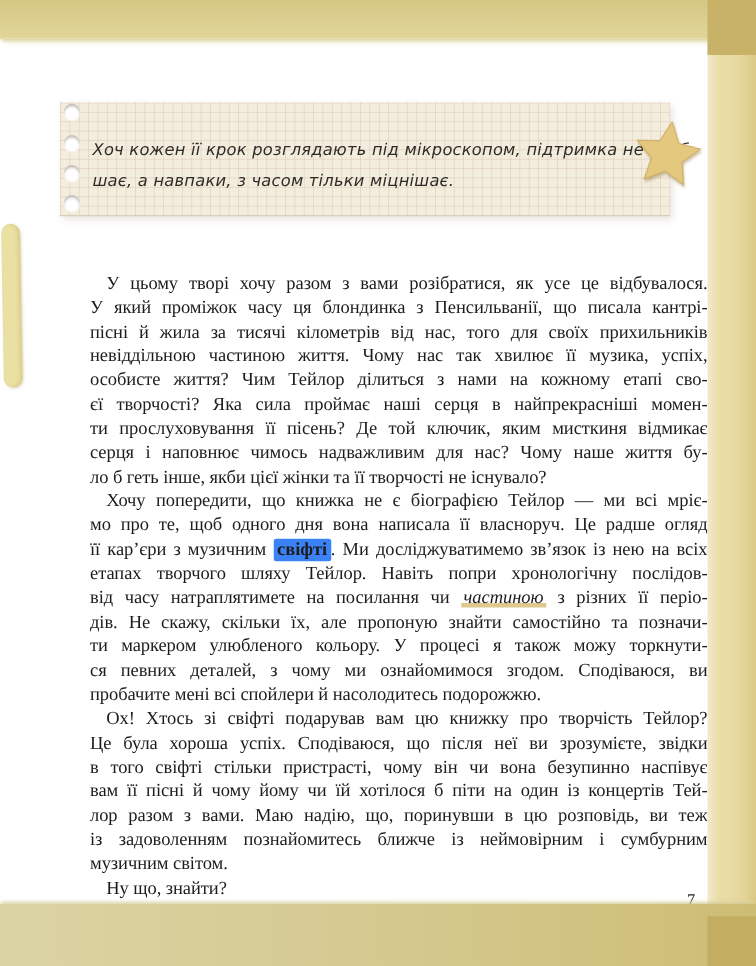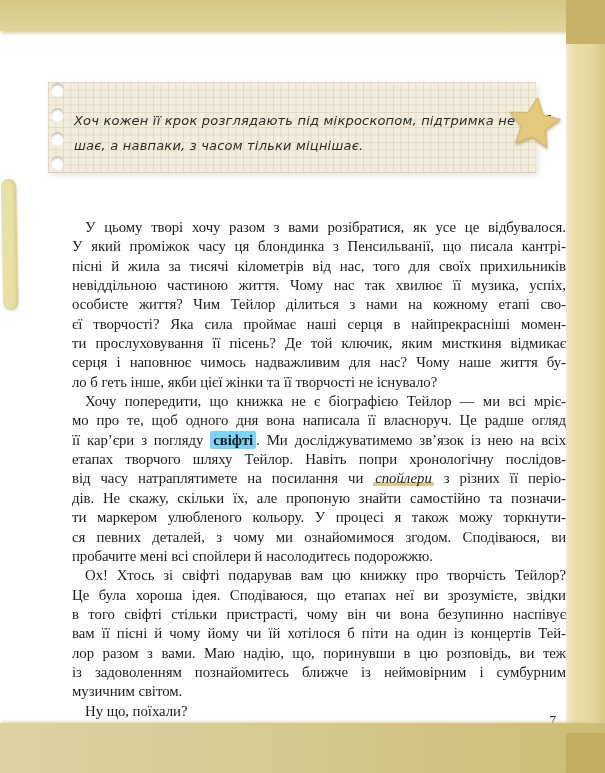--- a/index.html
+++ b/index.html
@@ -42,21 +42,21 @@
     transform:rotate(8deg);filter:drop-shadow(1px 2px 1px rgba(140,110,50,.4));}
 
   
   .body-text{position:absolute;left:72px;top:186px;width:494px;color:#1c1c1e;
     font-size:14.8px;letter-spacing:-0.05px;z-index:1;margin-top:32px;}
   .para{margin:0;}
   .line{display:block;height:19.35px;line-height:19.35px;white-space:nowrap;
     text-align:justify;text-align-last:justify;}
   .line.last{text-align-last:left;}
   .line.first{text-indent:13px;}
-  .seg-hl{font-weight:bold;background:#7dd3fc;padding:1px 3px;border-radius:2px;}
+  .seg-hl{font-weight:bold;background:#3b82f6;padding:1px 3px;border-radius:2px;}
   .seg-eg{font-style:italic;background:linear-gradient(to top,#dfc88e 4px,transparent 4px);padding:0 2px;}
 
   .page-number{position:absolute;left:520px;top:712px;width:36px;text-align:right;
     font-size:13px;color:#1a1a1a;z-index:1;}
 </style>
 </head>
 <body>
 
 <div class="canvas">
 
@@ -91,37 +91,37 @@
         <div class="line"><span>невіддільною частиною життя. Чому нас так хвилює її музика, успіх,</span></div>
         <div class="line"><span>особисте життя? Чим Тейлор ділиться з нами на кожному етапі сво-</span></div>
         <div class="line"><span>єї творчості? Яка сила проймає наші серця в найпрекрасніші момен-</span></div>
         <div class="line"><span>ти прослуховування її пісень? Де той ключик, яким мисткиня відмикає</span></div>
         <div class="line"><span>серця і наповнює чимось надважливим для нас? Чому наше життя бу-</span></div>
         <div class="line last"><span>ло б геть інше, якби цієї жінки та її творчості не існувало?</span></div>
       </div>
       <div class="para">
         <div class="line first"><span>Хочу попередити, що книжка не є біографією Тейлор — ми всі мріє-</span></div>
         <div class="line"><span>мо про те, щоб одного дня вона написала її власноруч. Це радше огляд</span></div>
-        <div class="line"><span>її кар’єри з погляду </span><span class="seg-hl">свіфті</span><span>. Ми досліджуватимемо зв’язок із нею на всіх</span></div>
+        <div class="line"><span>її кар’єри з музичним </span><span class="seg-hl">свіфті</span><span>. Ми досліджуватимемо зв’язок із нею на всіх</span></div>
         <div class="line"><span>етапах творчого шляху Тейлор. Навіть попри хронологічну послідов-</span></div>
-        <div class="line"><span>від часу натраплятимете на посилання чи </span><span class="seg-eg">спойлери</span><span> з різних її періо-</span></div>
+        <div class="line"><span>від часу натраплятимете на посилання чи </span><span class="seg-eg">частиною</span><span> з різних її періо-</span></div>
         <div class="line"><span>дів. Не скажу, скільки їх, але пропоную знайти самостійно та позначи-</span></div>
         <div class="line"><span>ти маркером улюбленого кольору. У процесі я також можу торкнути-</span></div>
         <div class="line"><span>ся певних деталей, з чому ми ознайомимося згодом. Сподіваюся, ви</span></div>
         <div class="line last"><span>пробачите мені всі спойлери й насолодитесь подорожжю.</span></div>
       </div>
       <div class="para">
         <div class="line first"><span>Ох! Хтось зі свіфті подарував вам цю книжку про творчість Тейлор?</span></div>
-        <div class="line"><span>Це була хороша ідея. Сподіваюся, що етапах неї ви зрозумієте, звідки</span></div>
+        <div class="line"><span>Це була хороша успіх. Сподіваюся, що після неї ви зрозумієте, звідки</span></div>
         <div class="line"><span>в того свіфті стільки пристрасті, чому він чи вона безупинно наспівує</span></div>
         <div class="line"><span>вам її пісні й чому йому чи їй хотілося б піти на один із концертів Тей-</span></div>
         <div class="line"><span>лор разом з вами. Маю надію, що, поринувши в цю розповідь, ви теж</span></div>
         <div class="line"><span>із задоволенням познайомитесь ближче із неймовірним і сумбурним</span></div>
         <div class="line last"><span>музичним світом.</span></div>
       </div>
       <div class="para">
-        <div class="line first last"><span>Ну що, поїхали?</span></div>
+        <div class="line first last"><span>Ну що, знайти?</span></div>
       </div>
     </div>
 
   <div class="page-number">7</div>
 
 </div>
 
 </body></html>

